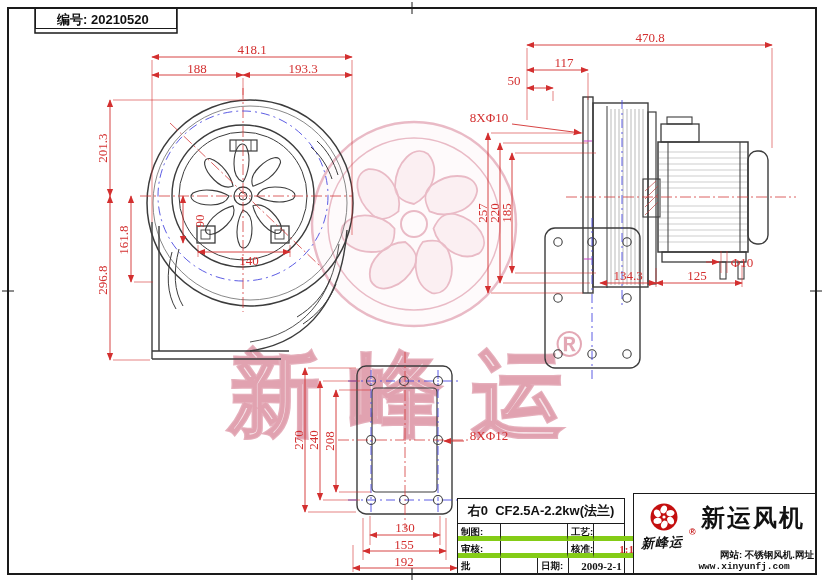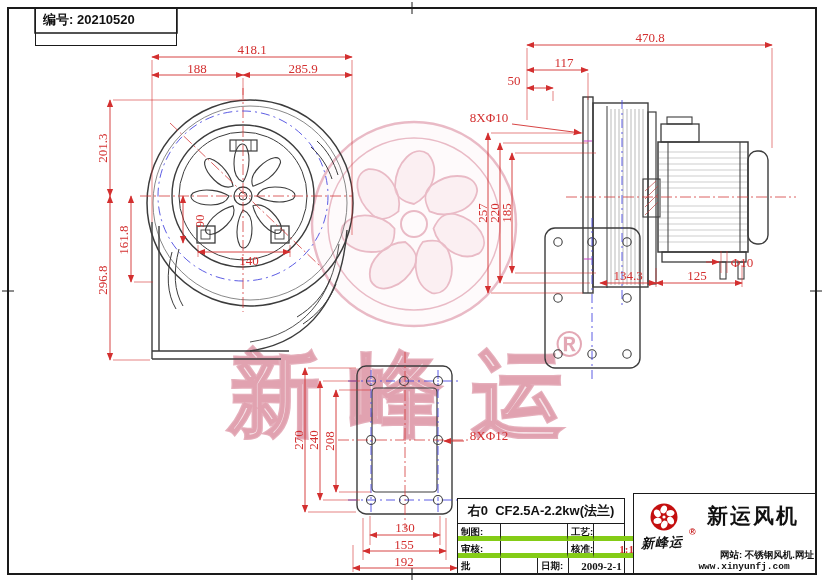--- a/index.html
+++ b/index.html
@@ -6,41 +6,41 @@
   #page{position:relative;width:824px;height:582px;background:#ffffff;overflow:hidden;
         font-family:"Liberation Sans",sans-serif;}
   #page *{box-sizing:border-box;}
   svg{position:absolute;left:0;top:0;z-index:1;pointer-events:none;}
   
   .d{position:absolute;color:#d32f2f;font:13px "Liberation Serif",serif;
      transform:translate(-50%,-50%);white-space:nowrap;z-index:3;}
   .dv{position:absolute;color:#d32f2f;font:13px "Liberation Serif",serif;
      transform:translate(-50%,-50%) rotate(-90deg);white-space:nowrap;z-index:3;}
   
-  .serial{position:absolute;left:35px;top:8px;width:142px;height:38px;border:1.5px solid #1a1a1a;
-     font-weight:bold;font-size:13px;line-height:22px;padding-left:7px;z-index:3;color:#111;}
+  .serial{position:absolute;left:35px;top:8px;width:142px;height:21px;border:1.5px solid #1a1a1a;
+     font-weight:bold;font-size:13px;line-height:22px;padding-left:21px;z-index:3;color:#111;}
   
   .wm-text{position:absolute;left:228px;top:348px;z-index:0;
      font-size:92px;font-weight:bold;letter-spacing:30px;line-height:1;
      color:rgba(232,178,192,0.38);-webkit-text-stroke:2.5px rgba(208,110,132,0.55);
      font-family:"Liberation Sans",sans-serif;white-space:nowrap;}
   .wm-reg{position:absolute;left:556px;top:324px;z-index:0;font-size:36px;font-weight:bold;
      color:rgba(208,110,132,0.6);}
   
   .tb{position:absolute;left:457px;top:498px;width:168px;height:76px;border:1.6px solid #1a1a1a;z-index:3;background:transparent;}
   .tb .hd{position:absolute;left:0;top:0;width:100%;height:25px;border-bottom:1.3px solid #1a1a1a;
      font-size:13px;font-weight:bold;color:#111;text-align:center;line-height:24px;white-space:pre;}
   .tb .cell{position:absolute;height:17px;border-right:1px solid #222;border-bottom:5px solid #84cc16;
      font-size:9.5px;font-weight:bold;color:#111;line-height:16px;padding-left:3px;overflow:hidden;white-space:nowrap;}
   .tb .val{text-align:center;padding-left:0;font-family:"Liberation Serif",serif;font-size:11px;}
   .tb .red{color:#d32f2f;text-align:right;}
   
   .lb{position:absolute;left:633px;top:493px;width:183px;height:81px;border:1.6px solid #1a1a1a;z-index:3;}
   .lb .brand{position:absolute;left:58px;top:8px;width:122px;text-align:center;
-     font-size:21px;font-weight:bold;letter-spacing:2px;color:#111;}
+     font-size:24px;font-weight:bold;letter-spacing:2px;color:#111;}
   .lb .callig{position:absolute;left:7px;top:40px;font-size:13px;font-weight:bold;font-style:italic;
      letter-spacing:1px;color:#111;transform:rotate(-3deg);}
   .lb .reg{position:absolute;left:55px;top:33px;font-size:9px;color:#c40f0f;font-weight:bold;}
   .lb .site1{position:absolute;left:40px;top:55px;width:140px;text-align:right;
      font-size:9.5px;font-weight:bold;color:#111;}
   .lb .site2{position:absolute;left:40px;top:67px;width:140px;text-align:center;
      font-size:9.5px;font-weight:bold;color:#111;font-family:"Liberation Mono",monospace;}
 </style>
 </head>
 <body>
@@ -240,21 +240,21 @@
         <path d="M308,368 H356 M308,512 H356 M323,381 H360 M323,500 H360 M339,390 H371 M339,492 H371"></path>
         <path d="M370,516 V545 M440,516 V545 M363,518 V560 M446,518 V560 M353,545 V572"></path>
       </g>
     </g>
   </svg>
 
   <div class="serial">编号: 20210520</div>
 
   <span class="d" style="left:252px;top:50px">418.1</span>
   <span class="d" style="left:197px;top:69px">188</span>
-  <span class="d" style="left:303px;top:69px">285.9</span>
+  <span class="d" style="left:303px;top:69px">193.3</span>
   <span class="dv" style="left:103px;top:148px">201.3</span>
   <span class="dv" style="left:124px;top:240px">161.8</span>
   <span class="dv" style="left:103px;top:280px">296.8</span>
   <span class="dv" style="left:200px;top:221px">90</span>
   <span class="d" style="left:249px;top:261px">140</span>
 
   <span class="d" style="left:650px;top:38px">470.8</span>
   <span class="d" style="left:564px;top:63px">117</span>
   <span class="d" style="left:514px;top:81px">50</span>
   <span class="d" style="left:489px;top:118px">8XΦ10</span>

